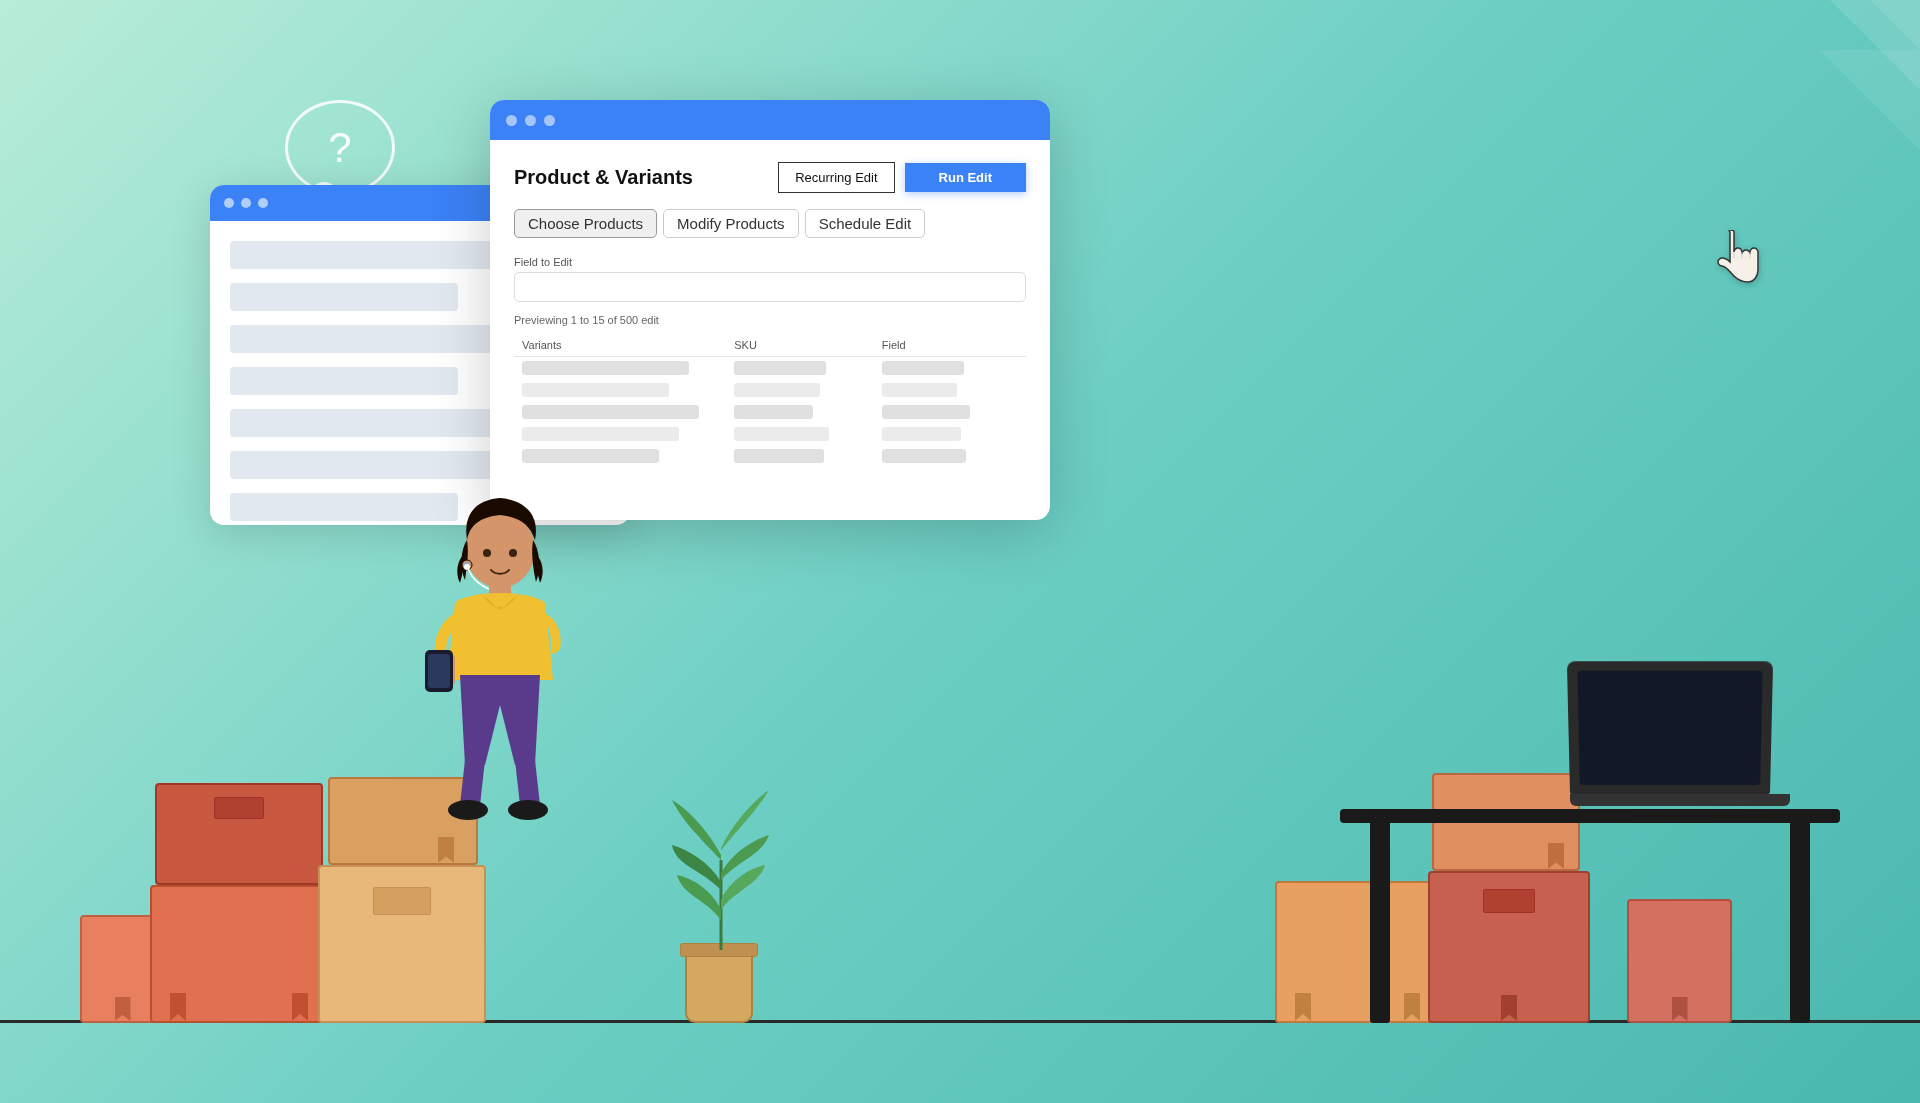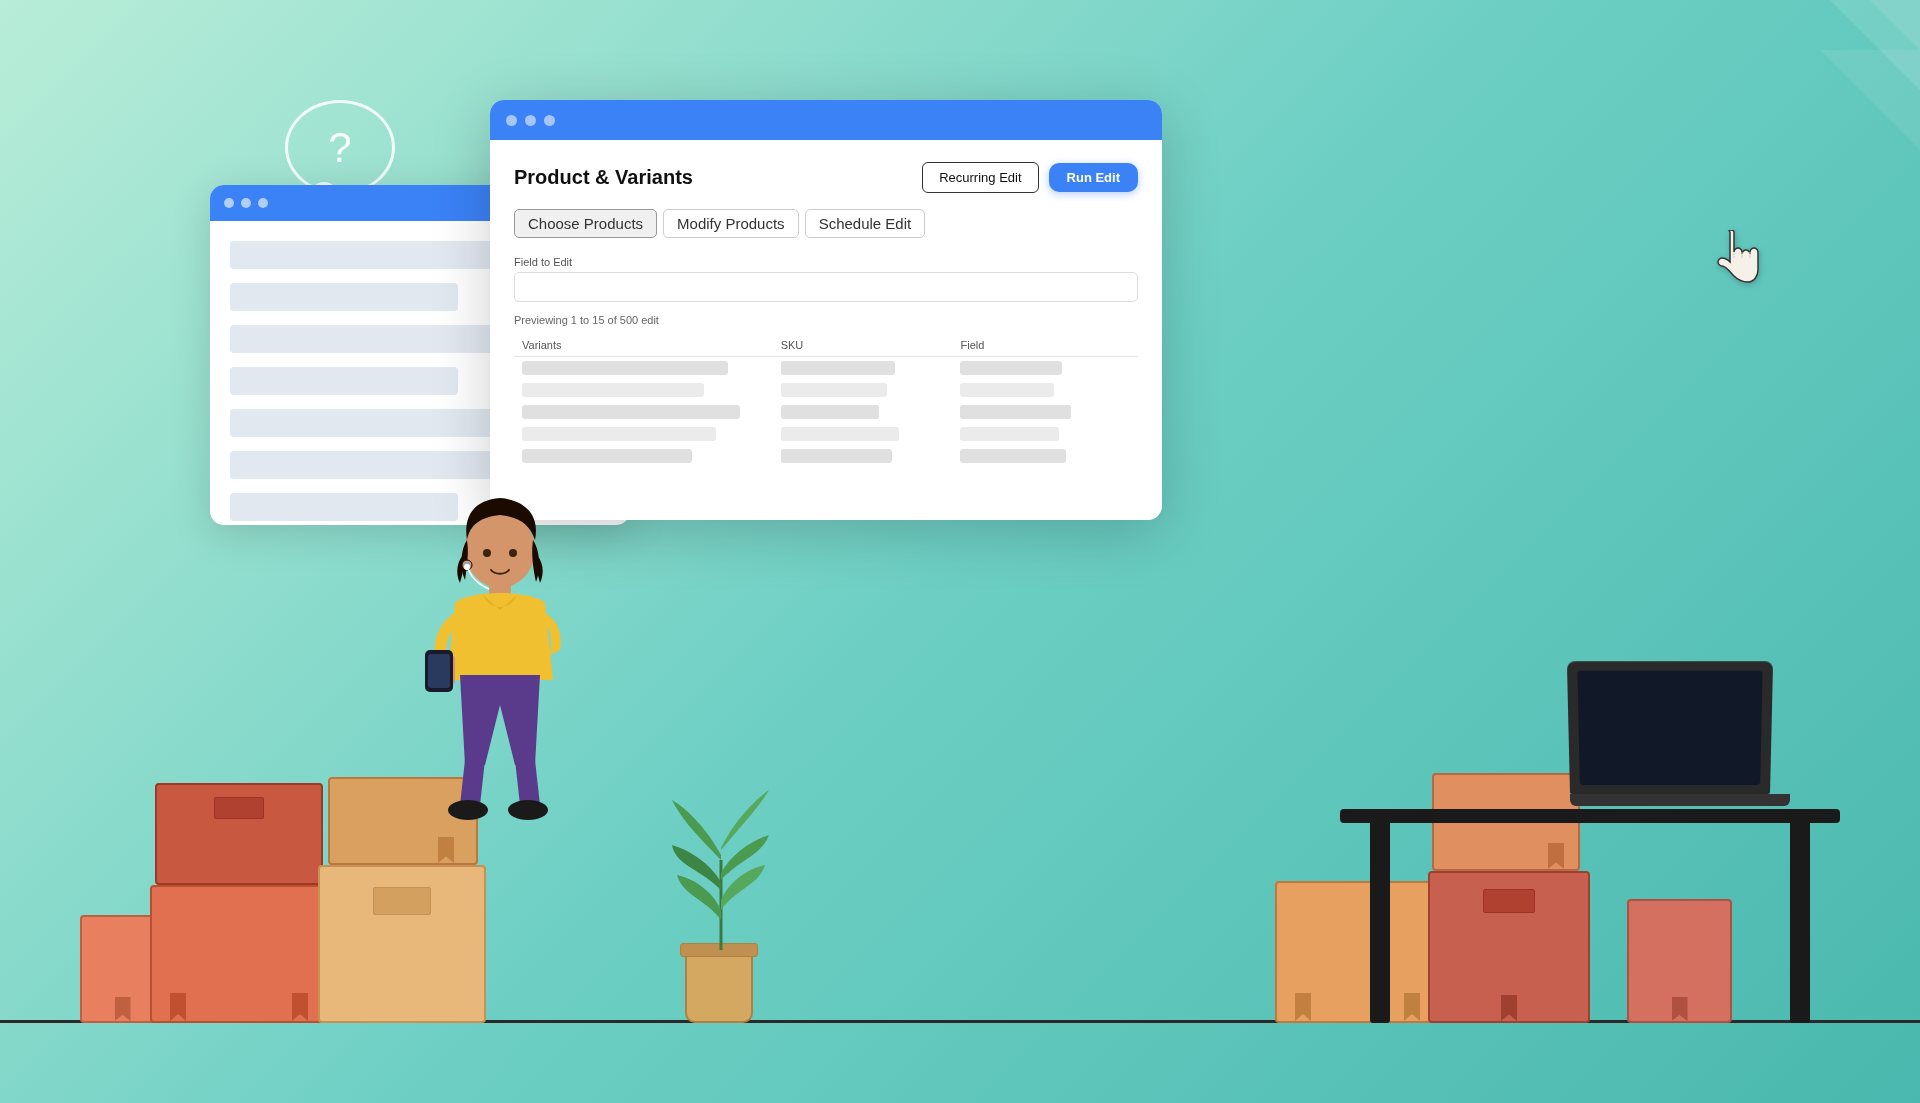--- a/index.html
+++ b/index.html
@@ -102,21 +102,21 @@
       font-weight: 300;
       color: rgba(255,255,255,0.9);
       line-height: 1;
     }
 
     
     .main-window {
       position: absolute;
       left: 490px;
       top: 100px;
-      width: 672px;
+      width: 560px;
       height: 420px;
       background: #fff;
       border-radius: 14px;
       box-shadow: 0 12px 60px rgba(0,0,0,0.2);
       overflow: hidden;
     }
     .main-titlebar {
       background: #3b82f6;
       height: 40px;
       display: flex;
@@ -148,31 +148,31 @@
       gap: 10px;
       align-items: center;
     }
     .btn-recurring {
       border: 1.5px solid #333;
       background: #fff;
       color: #111;
       font-size: 13px;
       font-weight: 500;
       padding: 7px 16px;
-      border-radius: 6px;
+      border-radius: 0;
       cursor: pointer;
     }
     .btn-run {
       background: #3b82f6;
       color: #fff;
       border: none;
       font-size: 13px;
       font-weight: 600;
-      padding: 7px 18px;
-      border-radius: 10px;
+      padding: 7px 34px;
+      border-radius: 0;
       cursor: pointer;
       box-shadow: 0 2px 8px rgba(59,130,246,0.4);
     }
 
     
     .tab-row {
       display: flex;
       gap: 6px;
       margin-bottom: 18px;
     }

